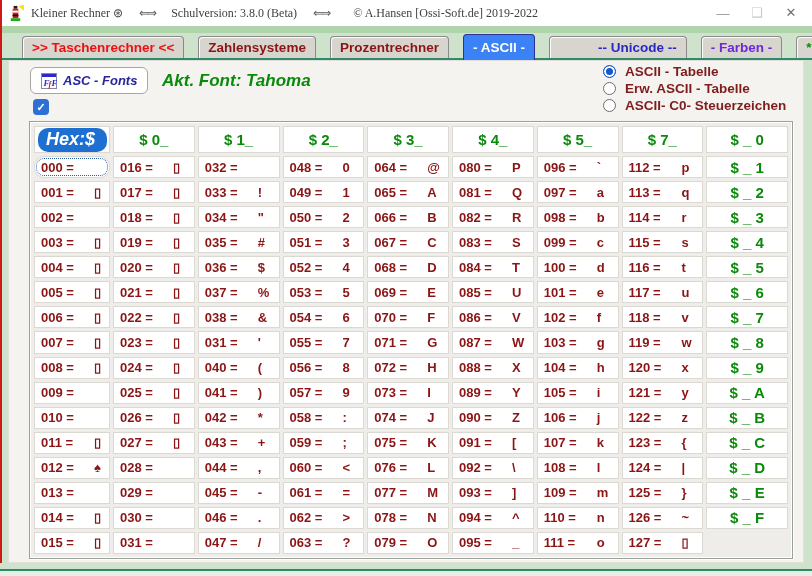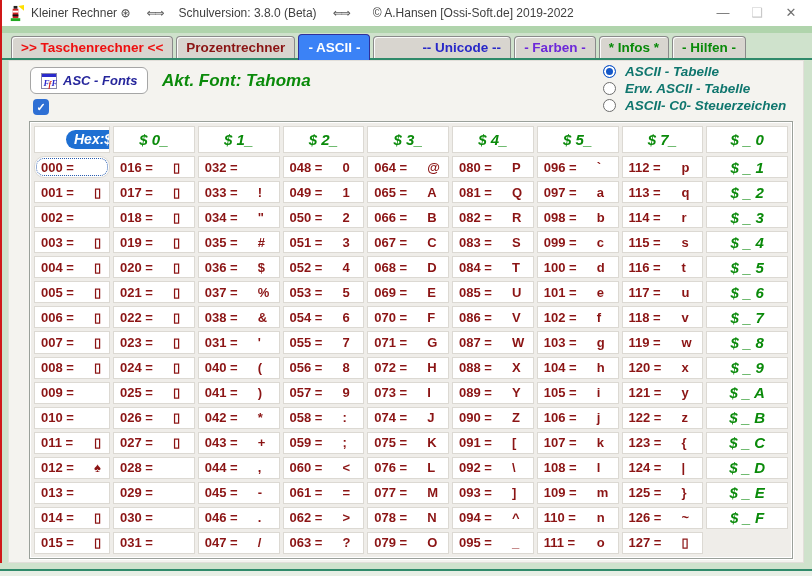--- a/index.html
+++ b/index.html
@@ -1,71 +1,71 @@
 <!DOCTYPE html>
 <html><head>
 <meta charset="utf-8">
 <style>
   * { margin:0; padding:0; box-sizing:border-box; }
   html,body { width:812px; height:576px; overflow:hidden; }
   body { background:#cfe2cc; font-family:"Liberation Sans", sans-serif; position:relative; }
 
   
   .titlebar { position:absolute; left:0; top:0; width:812px; height:26px; background:#ffffff;
-              display:flex; align-items:center; padding-left:7px; color:#3f3f3f; font-size:12px; }
+              display:flex; align-items:center; padding-left:7px; color:#3f3f3f; font-size:12px;font-family:Liberation Serif, serif; }
   .t-app { margin-left:7px; }
   .t-arrows { margin-left:16px; color:#5a5a5a; letter-spacing:-2px; }
   .t-ver { margin-left:16px; }
   .t-copy { margin-left:24px; }
   .win-controls { position:absolute; right:4px; top:0; height:26px; display:flex; }
   .win-btn { width:34px; height:26px; text-align:center; line-height:26px; font-size:13px; color:#707070; }
   .win-btn.max { color:#c9c9c9; }
   .red-left { position:absolute; left:0; top:0; width:2px; height:563px; background:#d01818; }
   .green-strip { position:absolute; left:0; top:26px; width:812px; height:7px; background:#b0d4ac; }
 
   
   .tabbar { position:absolute; left:2px; top:33px; width:808px; height:25px;
             display:flex; align-items:flex-end; padding-left:6px; }
-  .tab { height:22px; line-height:21px; padding:0 9px; margin-left:3px; background:#d8d5cf;
+  .tab { height:22px; line-height:21px; padding:0 9px; margin-left:14px; background:#d8d5cf;
          border:1px solid #8a8a8a; border-bottom:none; border-radius:4px 4px 0 0;
          box-shadow:inset 1px 1px 0 #fbfbfb; font-weight:bold; font-size:13.5px; white-space:nowrap; }
   .tab.selected { background:#3b82f6; color:#fff !important; height:26px; line-height:25px;
                   margin-bottom:-2px; position:relative; z-index:3; box-shadow:none; border-color:#30309a; }
   .teal-line { position:absolute; left:0; top:58px; width:812px; height:2px; background:#2f8a6a; }
 
   
   .content { position:absolute; left:8px; top:60px; width:796px; height:503px; background:#f4f3ef;
              border:1px solid #e2dfda; }
   .fonts-btn { position:absolute; left:21px; top:6px; height:27px; background:#fff;
                border:1px solid #a6a6a6; border-radius:6px; display:flex; align-items:center; gap:6px;
                padding:0 10px; font-style:italic; font-weight:bold; font-size:13px; color:#26269c; cursor:default;
                font-family:"Liberation Sans", sans-serif; }
   .akt-font { position:absolute; left:153px; top:10px; font-style:italic; font-weight:bold;
               font-size:17px; color:#0a8a0a; }
   .radio-group { position:absolute; left:594px; top:2px; display:flex; flex-direction:column; }
   .radio-item { display:flex; align-items:center; gap:9px; height:17px; }
   .radio-circle { width:13px; height:13px; border-radius:50%; border:1px solid #6e6e6e; background:#fff; flex:none; }
   .radio-circle.checked { border:1px solid #1558c8; background:#1558c8; box-shadow:inset 0 0 0 2px #fff; }
-  .radio-label { font-style:italic; font-weight:bold; font-size:13.5px; color:#0f766e; white-space:nowrap; }
+  .radio-label { font-weight:bold; font-size:13.5px; color:#7f1d1d; white-space:nowrap; }
   .check-row { position:absolute; left:24px; top:38px; display:flex; align-items:center; gap:11px; }
   .checkbox { width:16px; height:16px; background:#2e6fd4; border-radius:4px; color:#fff; font-size:11px;
               line-height:16px; text-align:center; font-weight:bold; }
   .check-label { font-weight:bold; font-size:13.5px; color:#0038cc; }
 
   
   .table-panel { position:absolute; left:20px; top:60px; width:764px; height:438px; background:#efede9;
                  border:1px solid #9aA09a; box-shadow:inset 1px 1px 0 #ffffff, inset -1px -1px 0 #ffffff,
                  1px 1px 0 #ffffff; padding:4px; }
   .grid { width:100%; height:100%; display:grid; grid-template-columns:76px repeat(8, 1fr);
           grid-template-rows:27px repeat(16, 1fr); gap:3px; }
   .gcell { background:#fff; border:1px solid #dcd9d3; display:flex; align-items:center; overflow:hidden; }
   .corner { padding-left:3px; }
-  .hex-pill { background:#1e6fd2; color:#fff; font-style:italic; font-weight:bold; font-size:14px;
-              border-radius:10px; padding:1px 12px 2px 8px;margin-left:28px; }
-  .col-h, .row-h { justify-content:center; color:#0a8a0a; font-style:italic; font-weight:bold; font-size:15px; }
+  .hex-pill { background:#1e6fd2; color:#fff; font-style:italic; font-weight:bold; font-size:18px;
+              border-radius:10px; padding:1px 12px 2px 8px; }
+  .col-h, .row-h { justify-content:center; color:#0a8a0a; font-weight:bold; font-size:15px; }
   .cell { padding-left:6px; }
   .cell .code { color:#8b1414; font-weight:bold; font-size:13px; min-width:44px; white-space:pre; }
   .cell .glyph { color:#8b1414; font-weight:bold; font-size:13px; margin-left:9px; }
   .cell.focused { outline:1px dotted #2a5db0; outline-offset:-3px;border-radius:10px; }
 
   
   .bottom-teal { position:absolute; left:0; top:569px; width:812px; height:2px; background:#2f8a6a; }
   .bottom-light { position:absolute; left:0; top:571px; width:812px; height:5px; background:#e7eee5; }
 </style>
 </head>
@@ -88,20 +88,21 @@
   <div class="win-controls">
     <span class="win-btn">—</span>
     <span class="win-btn max">❑</span>
     <span class="win-btn">✕</span>
   </div>
 </div>
 <div class="green-strip"></div>
 
 <div class="tabbar" id="tabbar">
     <div class="tab" style="color: rgb(238, 16, 16);">&gt;&gt; Taschenrechner &lt;&lt;</div>
+    <div class="tab" style="color: rgb(139, 20, 20);">Zahlensysteme</div>
     <div class="tab" style="color: rgb(139, 20, 20);">Prozentrechner</div>
     <div class="tab selected" style="color: rgb(255, 255, 255);">- ASCII -</div>
     <div class="tab" style="color: rgb(40, 40, 200); padding-left: 48px;">-- Unicode --</div>
     <div class="tab" style="color: #6d28d9;">- Farben -</div>
     <div class="tab" style="color: rgb(10, 138, 10);">* Infos *</div>
     <div class="tab" style="color: rgb(10, 138, 10);">- Hilfen -</div>
   </div>
 <div class="teal-line"></div>
 
 <div class="content">

